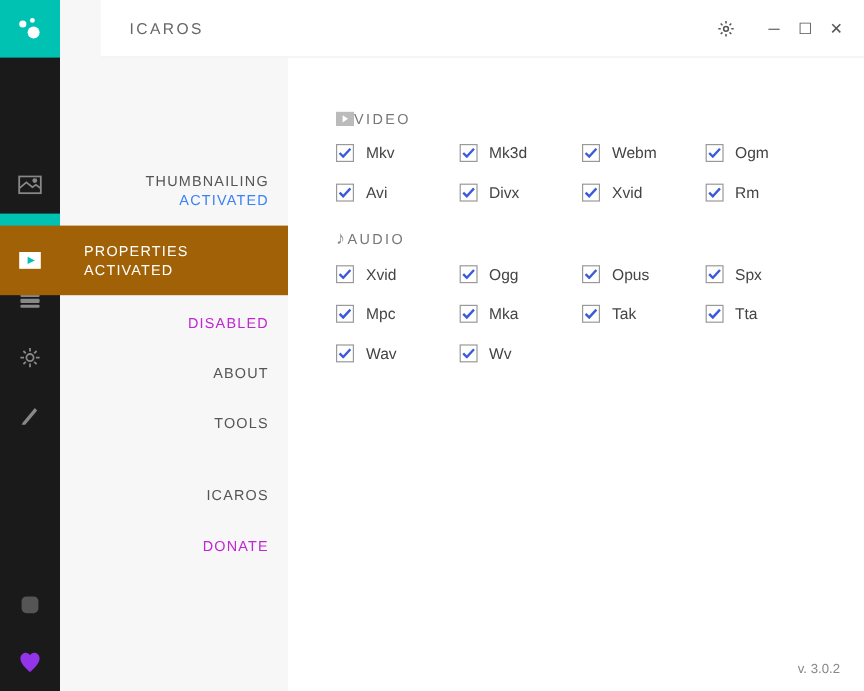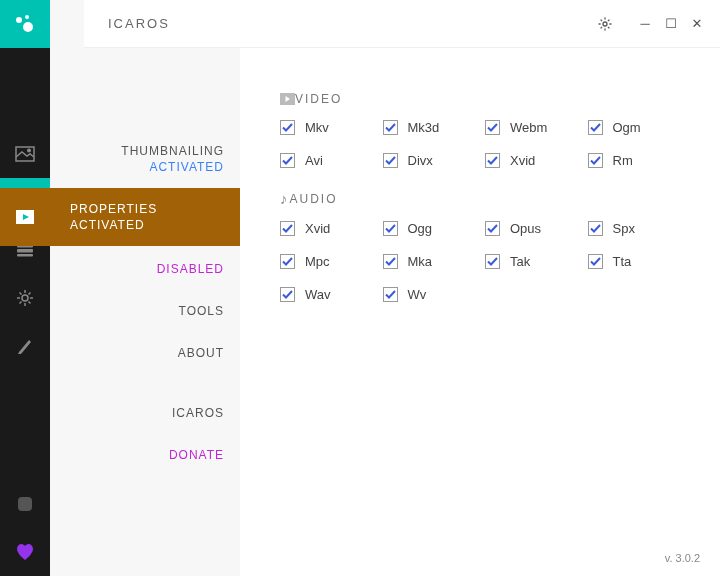--- a/index.html
+++ b/index.html
@@ -120,24 +120,24 @@
       <div class="sel-text">
         <span class="title" style="display:block">PROPERTIES</span>
         <span class="status" style="display:block;margin-top:2px">ACTIVATED</span>
       </div>
     </div>
 
     <div class="nav-item">
       <span class="status status-disabled">DISABLED</span>
     </div>
     <div class="nav-item">
+      <span class="title">ABOUT</span>
+    </div>
+    <div class="nav-item">
       <span class="title">TOOLS</span>
-    </div>
-    <div class="nav-item">
-      <span class="title">ABOUT</span>
     </div>
     <div style="height:18px"></div>
     <div class="nav-item">
       <span class="title">ICAROS</span>
     </div>
     <div class="nav-item donate">
       <span class="title">DONATE</span>
     </div>
   </div>
 </div>

